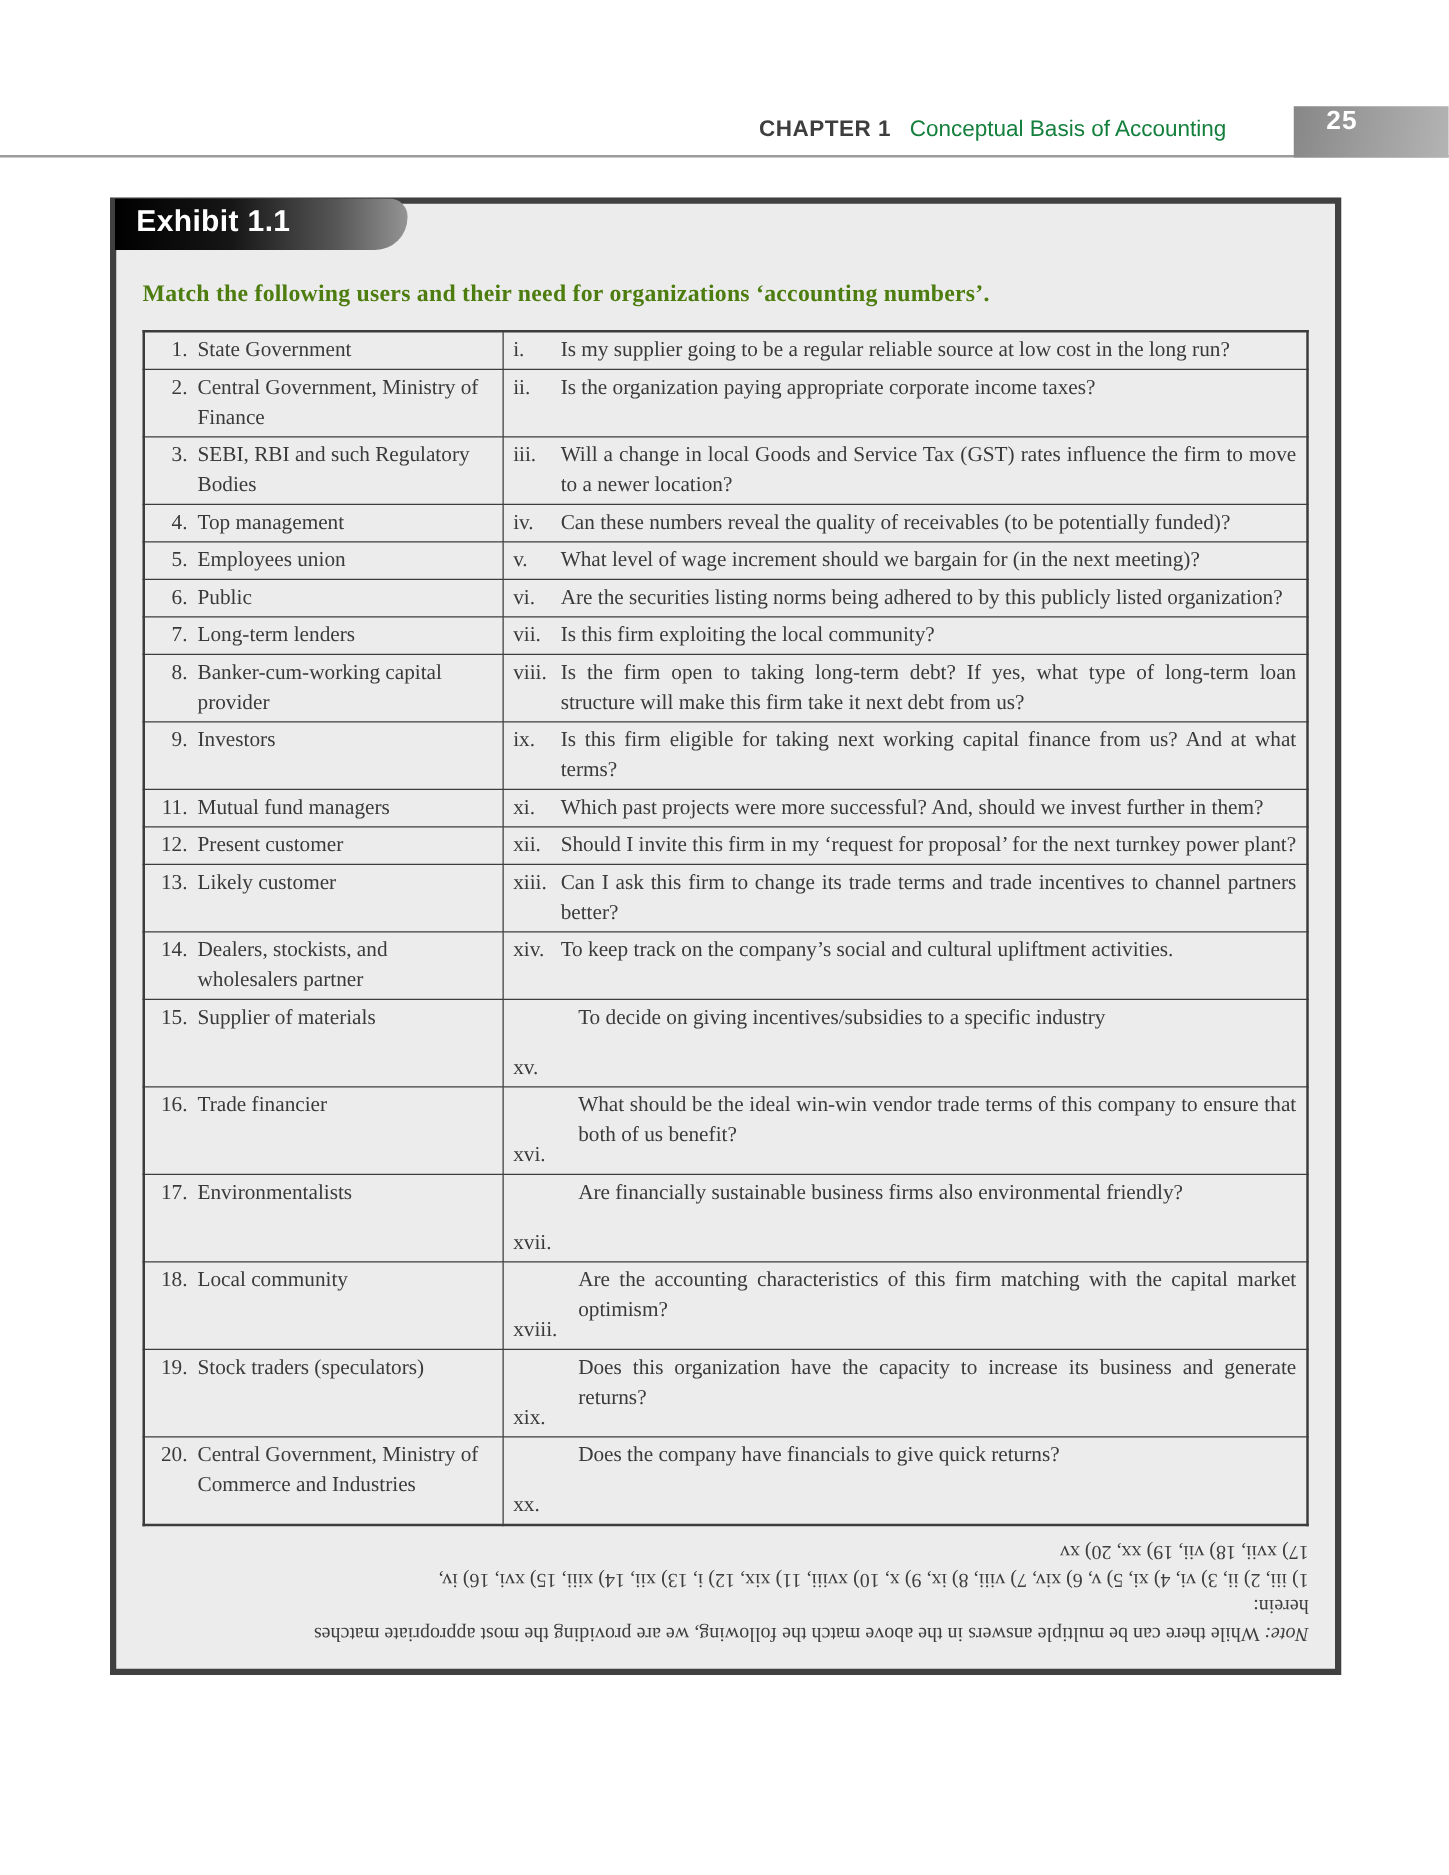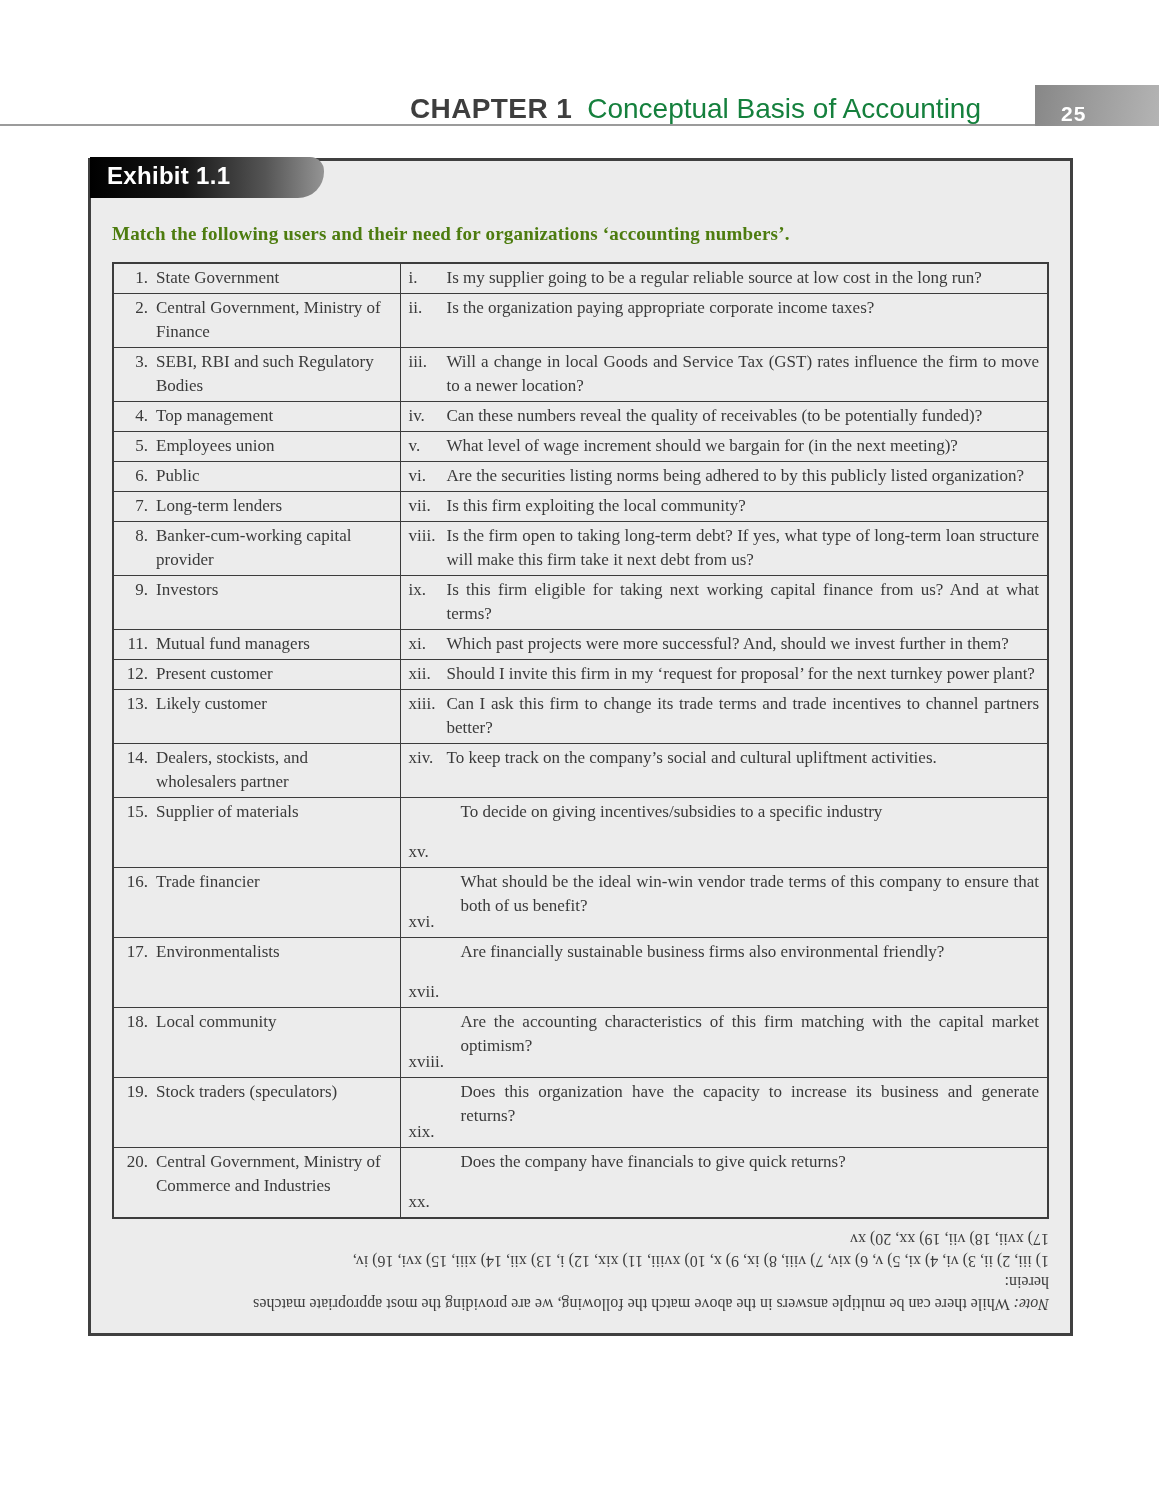--- a/index.html
+++ b/index.html
@@ -9,39 +9,39 @@
     -webkit-font-smoothing:antialiased;
   }
 
   
   .header-rule {
     position:absolute; left:0; top:124px; width:1159px; height:2px;
     background:#9b9b9b;
   }
   .running-head {
     position:absolute; top:93px; right:178px;
-    font-family:"Liberation Sans", sans-serif; font-size:28px;
+    font-family:"Liberation Sans", sans-serif; font-size:18px;
     display:flex; gap:15px; align-items:baseline; white-space:nowrap;
   }
   .chapter-label { font-weight:bold; color:#3e3e3e; letter-spacing:.4px; }
   .chapter-title { color:#15803d; }
   .page-num-box {
     position:absolute; top:85px; right:0; width:124px; height:41px;
     background:linear-gradient(100deg, #878787 0%, #9c9c9c 45%, #b4b4b4 100%);
-    display:flex; align-items:flex-end;
+    display:flex; align-items:flex-start;
   }
   .page-num {
     color:#ffffff; font-family:"Liberation Sans", sans-serif;
     font-weight:bold; font-size:21px; padding-left:26px; letter-spacing:1px;
   }
 
   
   .panel {
     position:absolute; left:88px; top:158px; width:985px;
-    background:#ececec; border:3px solid #404040; box-sizing:border-box;
+    background:#ececec; border:5px solid #404040; box-sizing:border-box;
     padding:0 21px 18px 21px;
   }
   .tab {
     position:absolute; left:-1px; top:-4px; height:41px; width:234px;
     background:linear-gradient(90deg, #000000 0%, #161616 40%, #555555 75%, #949494 100%);
     border-radius:0 14px 26px 0;
     display:flex; align-items:center; box-sizing:border-box;
     padding-left:17px; padding-bottom:3px;
   }
   .tab-label {

